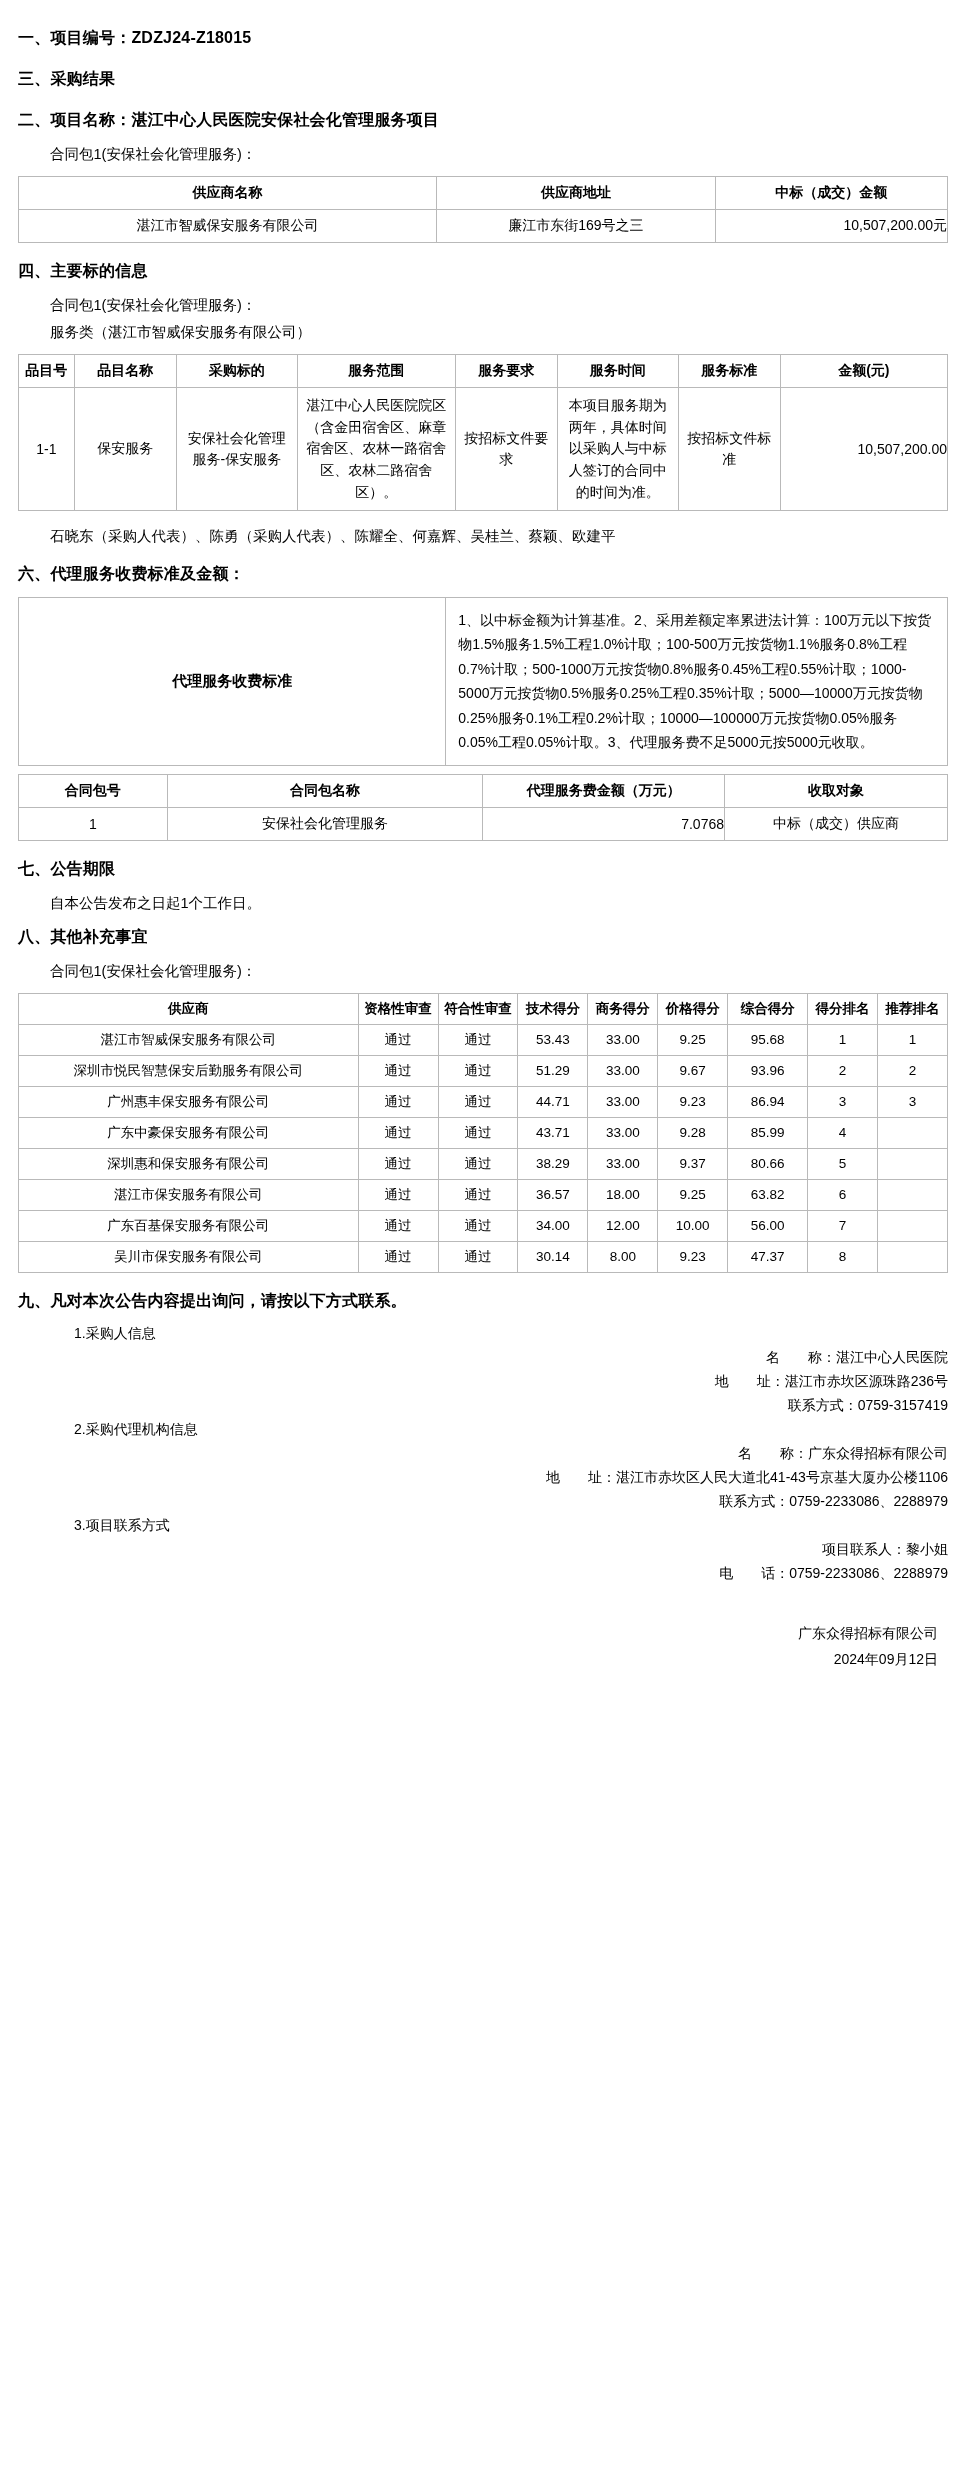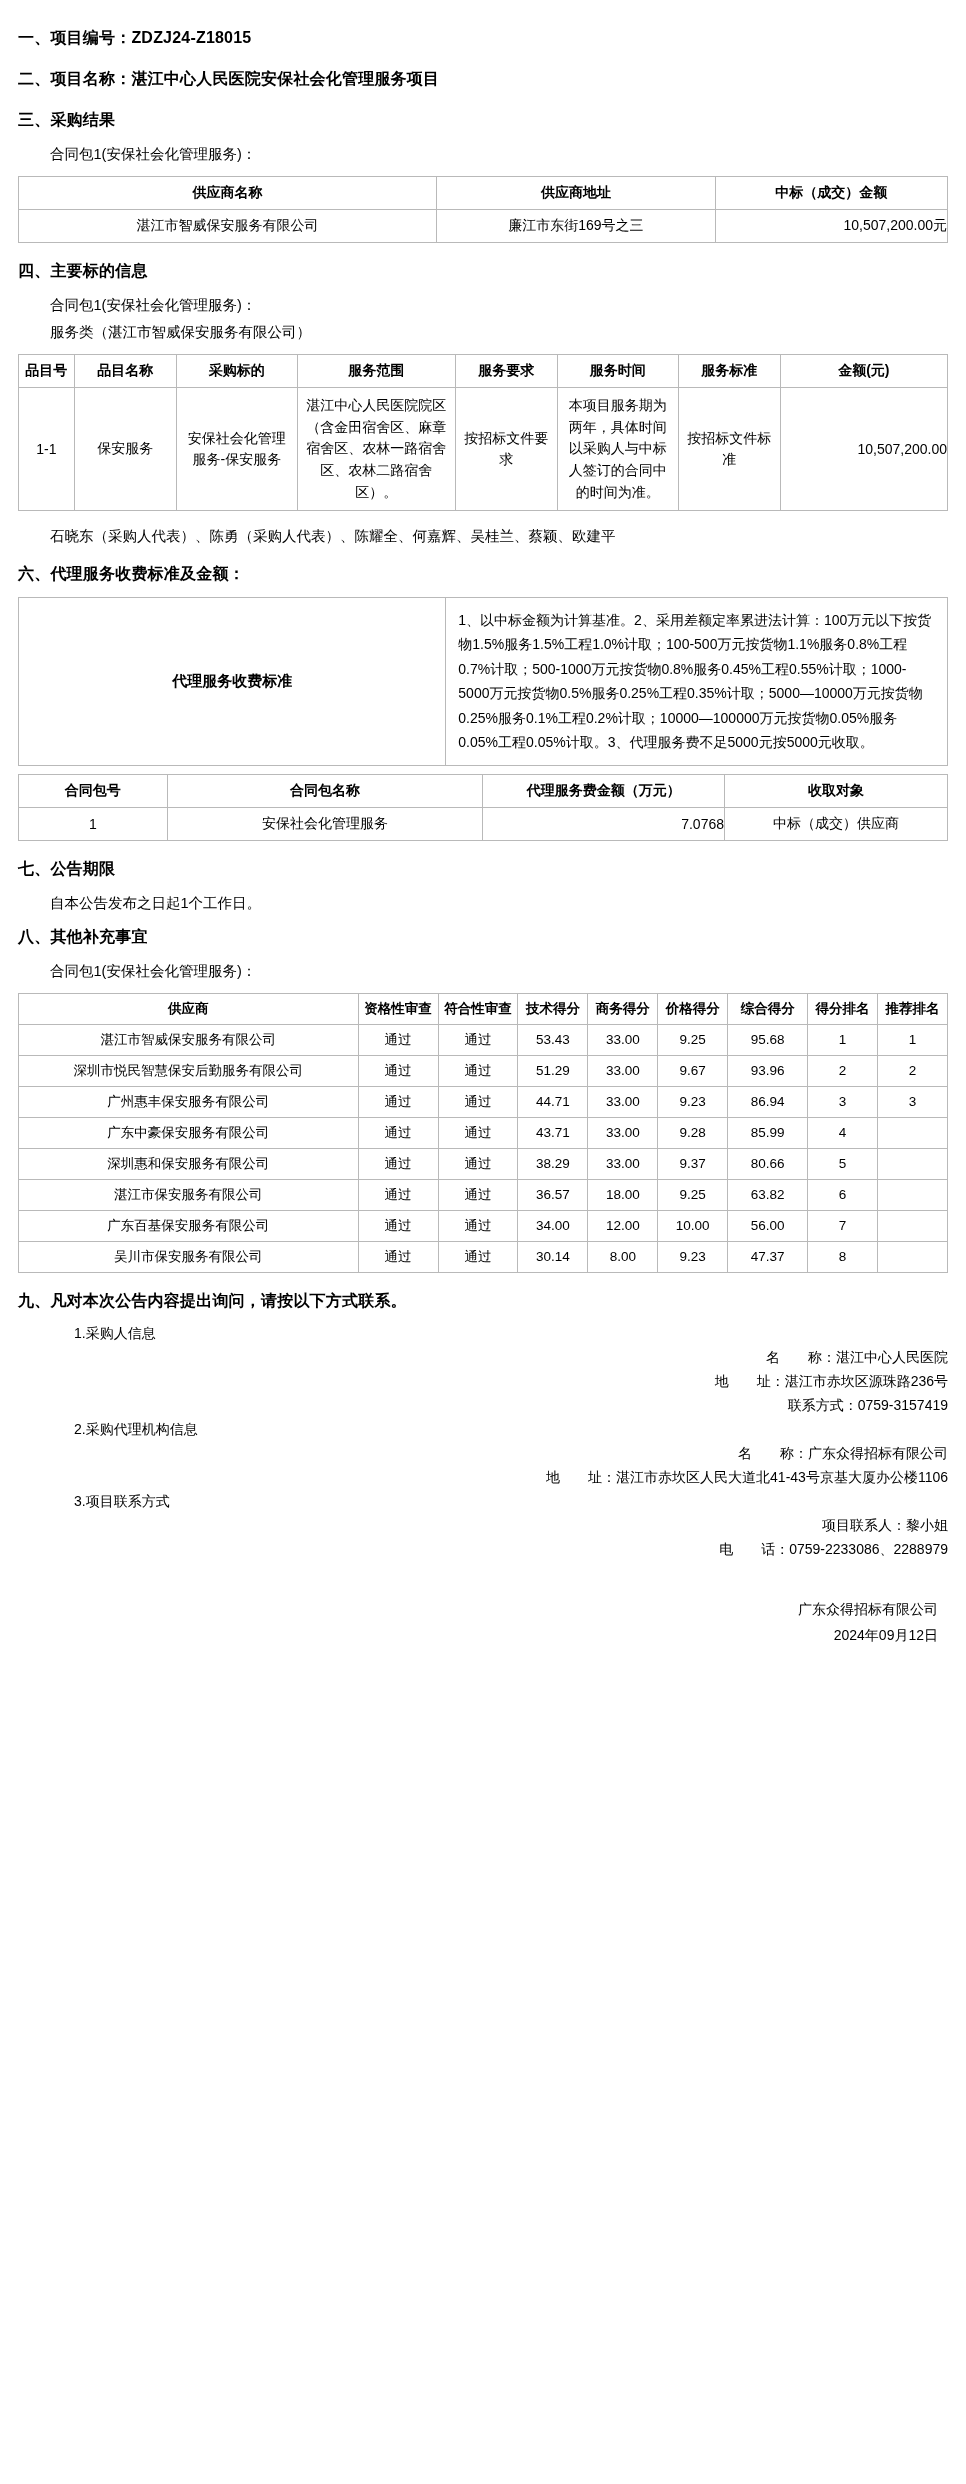--- a/index.html
+++ b/index.html
@@ -85,23 +85,23 @@
   .scoretable td, .scoretable th { padding: 6px 4px; font-size: 13.5px; }
   .scoretable td.supplier { text-align: center; }
 </style>
 </head>
 <body>
 
 <div class="page">
 
   <div class="sec-title">一、项目编号：ZDZJ24-Z18015</div>
 
+  <div class="sec-title">三、采购结果</div>
+
   <div class="sec-title">二、项目名称：湛江中心人民医院安保社会化管理服务项目</div>
-
-  <div class="sec-title">三、采购结果</div>
   <div class="indent1">合同包1(安保社会化管理服务)：</div>
 
   <table>
     <tbody>
         <tr>
       <th style="width:45%">供应商名称</th>
       <th style="width:30%">供应商地址</th>
       <th style="width:25%">中标（成交）金额</th>
     </tr>
     <tr>
@@ -294,20 +294,23 @@
     <span>联系方式：</span><span>0759-3157419</span>
   </div>
 
   <div class="indent2">2.采购代理机构信息</div>
   <div class="indent3">
     <span>名　　称：</span><span>广东众得招标有限公司</span>
   </div>
   <div class="indent3">
     <span>地　　址：</span><span>湛江市赤坎区人民大道北41-43号京基大厦办公楼1106</span>
   </div>
+  <div class="indent3">
+    <span>联系方式：</span><span>0759-2233086、2288979</span>
+  </div>
 
   <div class="indent2">3.项目联系方式</div>
   <div class="indent3">
     <span>项目联系人：</span><span>黎小姐</span>
   </div>
   <div class="indent3">
     <span>电　　话：</span><span>0759-2233086、2288979</span>
   </div>
 
   <div class="footer">

